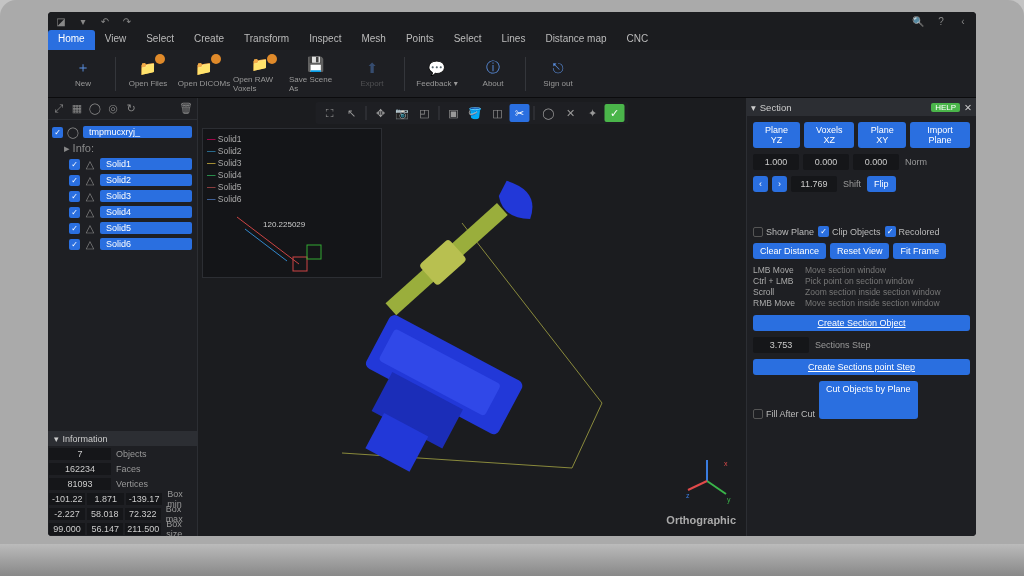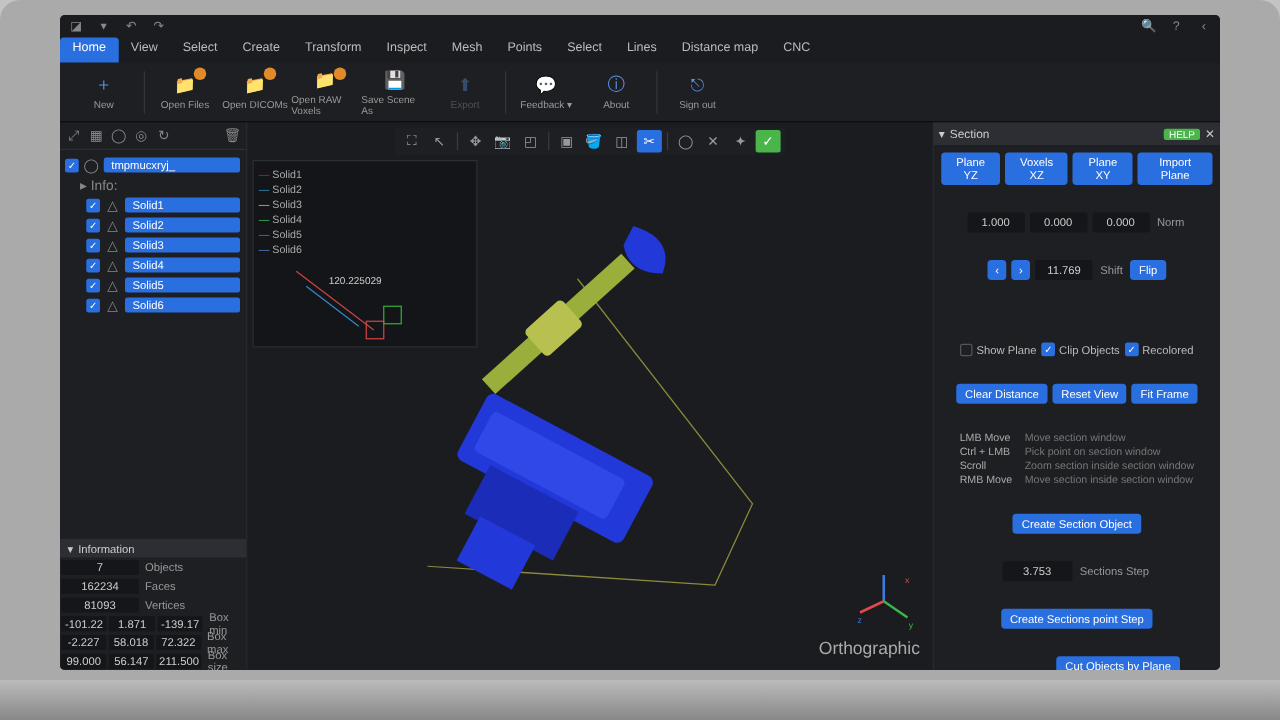--- a/index.html
+++ b/index.html
@@ -36,29 +36,29 @@
   .center { flex:1; background:#1b1c1f; position:relative; }
   .vtb { position:absolute; top:4px; left:50%; transform:translateX(-50%); height:22px; display:flex; align-items:center; gap:2px; background:#1e1f23; border-radius:3px; padding:2px 4px; }
   .vti { width:20px; height:18px; display:flex; align-items:center; justify-content:center; color:#999; font-size:11px; cursor:pointer; border-radius:2px; }
   .vti.on { background:#2a6fe0; color:#fff; }
   .vti.green { background:#4ab54a; color:#fff; }
   .vtsep { width:1px; height:14px; background:#3a3c42; margin:0 2px; }
   .mini { position:absolute; top:30px; left:4px; width:180px; height:150px; background:#141518; border:1px solid #2c2e33; font-size:8.5px; color:#aaa; padding:4px; }
   .mini div { line-height:12px; }
   .model { position:absolute; left:50%; top:50%; transform:translate(-50%,-48%); }
   .axes { position:absolute; right:14px; bottom:30px; width:50px; height:50px; }
-  .proj { position:absolute; right:10px; bottom:10px; font-size:14px; color:#aaa; }
+  .proj { position:absolute; right:10px; bottom:10px; font-size:11px; color:#aaa;font-weight:bold; }
   .right { width:230px; background:#1e1f23; border-left:1px solid #2c2e33; font-size:9.5px; color:#ccc; }
   .rhead { background:#2c2e33; height:18px; display:flex; align-items:center; padding:0 4px; gap:4px; }
   .rhead .ttl { flex:1; }
   .help { background:#4ab54a; color:#fff; padding:0 4px; font-size:8px; border-radius:2px; }
-  .rbody { padding:6px; display:flex; flex-direction:column; gap:22px;align-items:center; }
+  .rbody { padding:6px; display:flex; flex-direction:column; gap:6px; }
   .brow { display:flex; gap:4px; }
   .btn { background:#2a6fe0; color:#fff; padding:3px 7px; border-radius:3px; font-size:9px; cursor:pointer; text-align:center; }
-  .btn.wide { flex:1; }
+  .btn.wide { flex:1;text-decoration:underline; }
   .txt { background:#151619; color:#ccc; padding:3px 5px; border-radius:2px; width:46px; text-align:center; font-size:9px; }
   .lbl { padding:3px 2px; font-size:9px; color:#999; }
   .chkline { display:flex; align-items:center; gap:3px; font-size:9px; color:#bbb;margin-top:28px; }
   .helps { font-size:8.5px; line-height:11px; color:#777; }
   .helps .k { display:inline-block; width:52px; color:#aaa; }
 </style>
 </head>
 <body>
 
 <div class="laptop">

